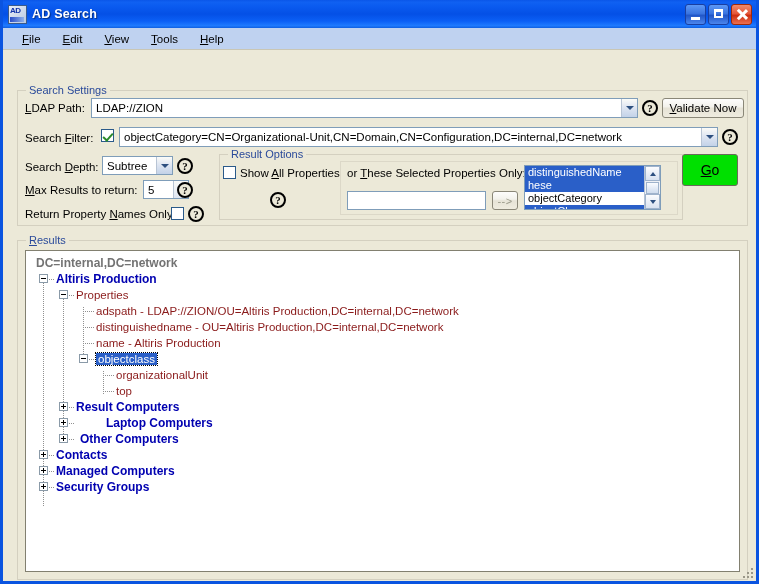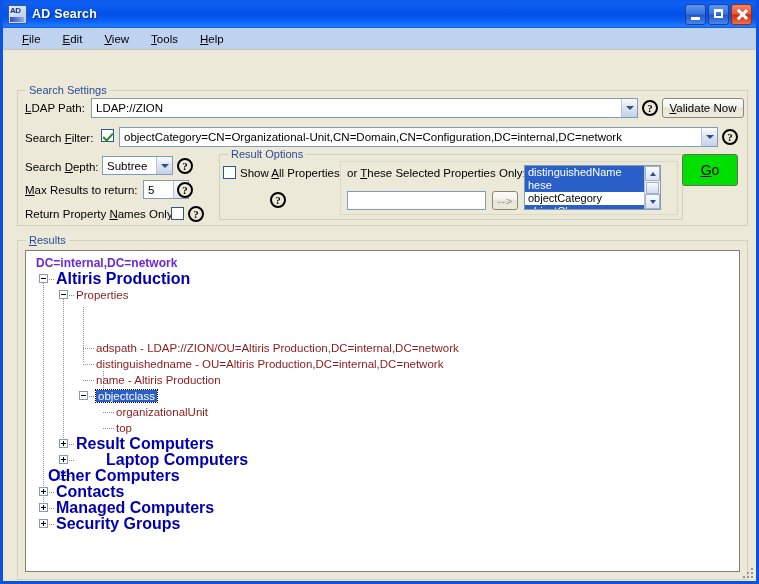--- a/index.html
+++ b/index.html
@@ -334,22 +334,22 @@
   }
   .tree { position: relative; padding: 4px 0 0 0; }
   .tnode {
     position: relative;
     height: 16px;
     line-height: 16px;
     white-space: nowrap;
     font-size: 11.5px;
   }
   .tn-text { position: relative; }
-  .tn-text.bold-blue { font-weight: bold; color: #0000b0; font-size: 16px; }
-  .tn-text.bold-black { font-weight: bold; color: #6d28d9; font-size: 12px; }
+  .tn-text.bold-blue { font-weight: bold; color: #0000b0; font-size: 12px; }
+  .tn-text.bold-black { font-weight: bold; color: #737373; font-size: 12px; }
   .tn-text.maroon { color: #8a1a1a; }
   .tn-text.sel {
     background: #2a5fc8; color: #fff;
     padding: 0 2px;
     outline: 1px dotted #000;
   }
   .expander {
     position: absolute;
     width: 9px; height: 9px;
     box-sizing: border-box;
@@ -515,21 +515,21 @@
           <span class="dotline-h" style="left:23px; width:6px;"></span>
           <span class="tn-text bold-blue">Altiris Production</span>
         </div>
 
         <div class="tnode" style="padding-left:50px;">
           <span class="expander" style="left:33px;"></span>
           <span class="dotline-h" style="left:43px; width:6px;"></span>
           <span class="tn-text maroon">Properties</span>
         </div>
 
-        <div class="tnode" style="padding-left:70px;margin-top:37px;">
+        <div class="tnode" style="padding-left:70px;">
           <span class="dotline-h" style="left:57px; width:12px;"></span>
           <span class="tn-text maroon">adspath  -  LDAP://ZION/OU=Altiris Production,DC=internal,DC=network</span>
         </div>
 
         <div class="tnode" style="padding-left:70px;">
           <span class="dotline-h" style="left:57px; width:12px;"></span>
           <span class="tn-text maroon">distinguishedname  -  OU=Altiris Production,DC=internal,DC=network</span>
         </div>
 
         <div class="tnode" style="padding-left:70px;">
@@ -558,21 +558,21 @@
           <span class="dotline-h" style="left:43px; width:6px;"></span>
           <span class="tn-text bold-blue">Result Computers</span>
         </div>
 
         <div class="tnode" style="padding-left:80px;">
           <span class="expander plus" style="left:33px;"></span>
           <span class="dotline-h" style="left:43px; width:6px;"></span>
           <span class="tn-text bold-blue">Laptop Computers</span>
         </div>
 
-        <div class="tnode" style="padding-left:22px;">
+        <div class="tnode" style="padding-left:54px;">
           <span class="expander plus" style="left:33px;"></span>
           <span class="dotline-h" style="left:43px; width:6px;"></span>
           <span class="tn-text bold-blue">Other Computers</span>
         </div>
 
         <div class="tnode" style="padding-left:30px;">
           <span class="expander plus" style="left:13px;"></span>
           <span class="dotline-h" style="left:23px; width:6px;"></span>
           <span class="tn-text bold-blue">Contacts</span>
         </div>

